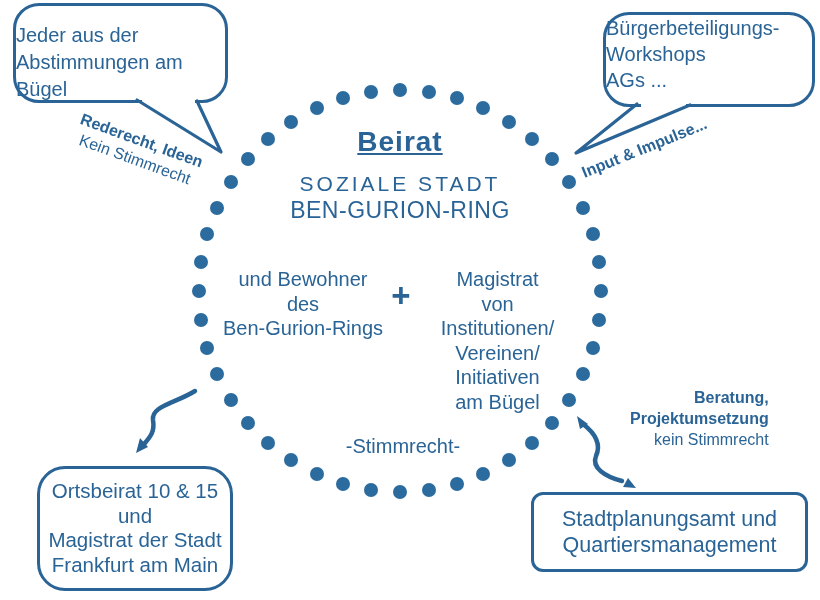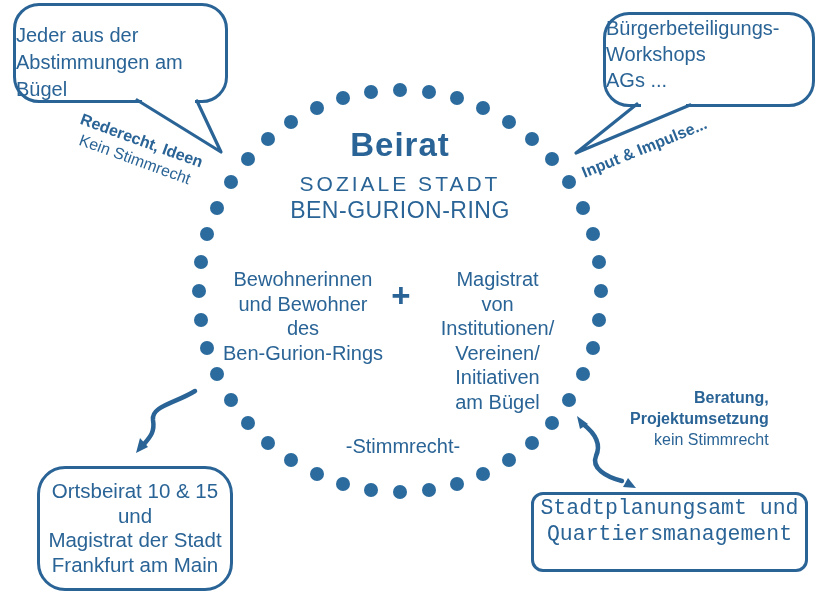--- a/index.html
+++ b/index.html
@@ -17,21 +17,21 @@
   .bubble{
     position:absolute;box-sizing:border-box;background:#fff;
     border:3px solid var(--primary);text-align:left;z-index:2;
   }
   .bubble .ln{display:block;}
   .b-tl{left:13px;top:3px;width:215px;height:100px;border-radius:26px;padding-top:16px;font-size:20px;line-height:27px;}
   .b-tr{left:603px;top:12px;width:212px;height:95px;border-radius:26px;font-size:20px;line-height:26px;}
 
   .abs{position:absolute;}
   .ctr{text-align:center;}
-  .title{left:250px;top:126px;width:300px;font-size:33px;font-weight:bold;letter-spacing:1px;}
+  .title{left:250px;top:126px;width:300px;font-size:28px;font-weight:bold;letter-spacing:1px;text-decoration:underline;}
   .sub1{left:250px;top:172px;width:300px;font-size:21px;letter-spacing:3px;}
   .sub2{left:250px;top:197px;width:300px;font-size:23px;letter-spacing:0.5px;}
   .group{font-size:20px;line-height:24.5px;}
   .group .ln{display:block;}
   .g-left{left:210px;top:267px;width:186px;}
   .g-right{left:405px;top:267px;width:185px;}
   .plus{left:386px;top:277px;width:30px;font-size:33px;font-weight:bold;text-align:center;}
   .voting{left:325px;top:435px;width:156px;font-size:20px;}
 
   .ann{font-size:16px;line-height:20px;}
@@ -41,21 +41,21 @@
   .ann-tr{left:579px;top:164px;font-weight:bold;white-space:nowrap;transform:rotate(-22deg);transform-origin:0 0;}
   .ann-bl{left:44px;top:363px;width:135px;text-align:center;font-weight:bold;}
   .ann-br{left:630px;top:387px;line-height:21px;text-align:right;}
 
   .rbox{
     position:absolute;box-sizing:border-box;background:#fff;
     border:3px solid var(--primary);text-align:center;z-index:2;
   }
   .rbox .ln{display:block;}
   .box-bl{left:37px;top:466px;width:196px;height:125px;border-radius:28px;padding-top:10px;font-size:20.5px;line-height:24.5px;}
-  .box-br{left:531px;top:492px;width:277px;height:80px;border-radius:12px;padding-top:0;font-size:21.5px;line-height:26px;font-family:Liberation Mono, monospace;}
+  .box-br{left:531px;top:492px;width:277px;height:80px;border-radius:12px;padding-top:11px;font-size:21.5px;line-height:26px;}
 </style>
 </head>
 <body>
 
 <div class="canvas">
 
   <div>
       <div class="dot" style="left: 393px; top: 83px;"></div>
       <div class="dot" style="left: 421.605px; top: 85.0459px;"></div>
       <div class="dot" style="left: 449.628px; top: 91.1419px;"></div>
@@ -124,21 +124,20 @@
     <span class="ln bold">Beratung,</span>
     <span class="ln bold">Projektumsetzung</span>
     <span class="ln">kein Stimmrecht</span>
   </div>
 
   <div class="abs ctr title">Beirat</div>
   <div class="abs ctr sub1">SOZIALE STADT</div>
   <div class="abs ctr sub2">BEN-GURION-RING</div>
 
   <div class="abs ctr group g-left">
-    <span class="ln">Bewohnerinnen</span>
     <span class="ln">und Bewohner</span>
     <span class="ln">des</span>
     <span class="ln">Ben-Gurion-Rings</span>
   </div>
 
   <div class="abs plus">+</div>
 
   <div class="abs ctr group g-right">
     <span class="ln">Magistrat</span>
     <span class="ln">von</span>

